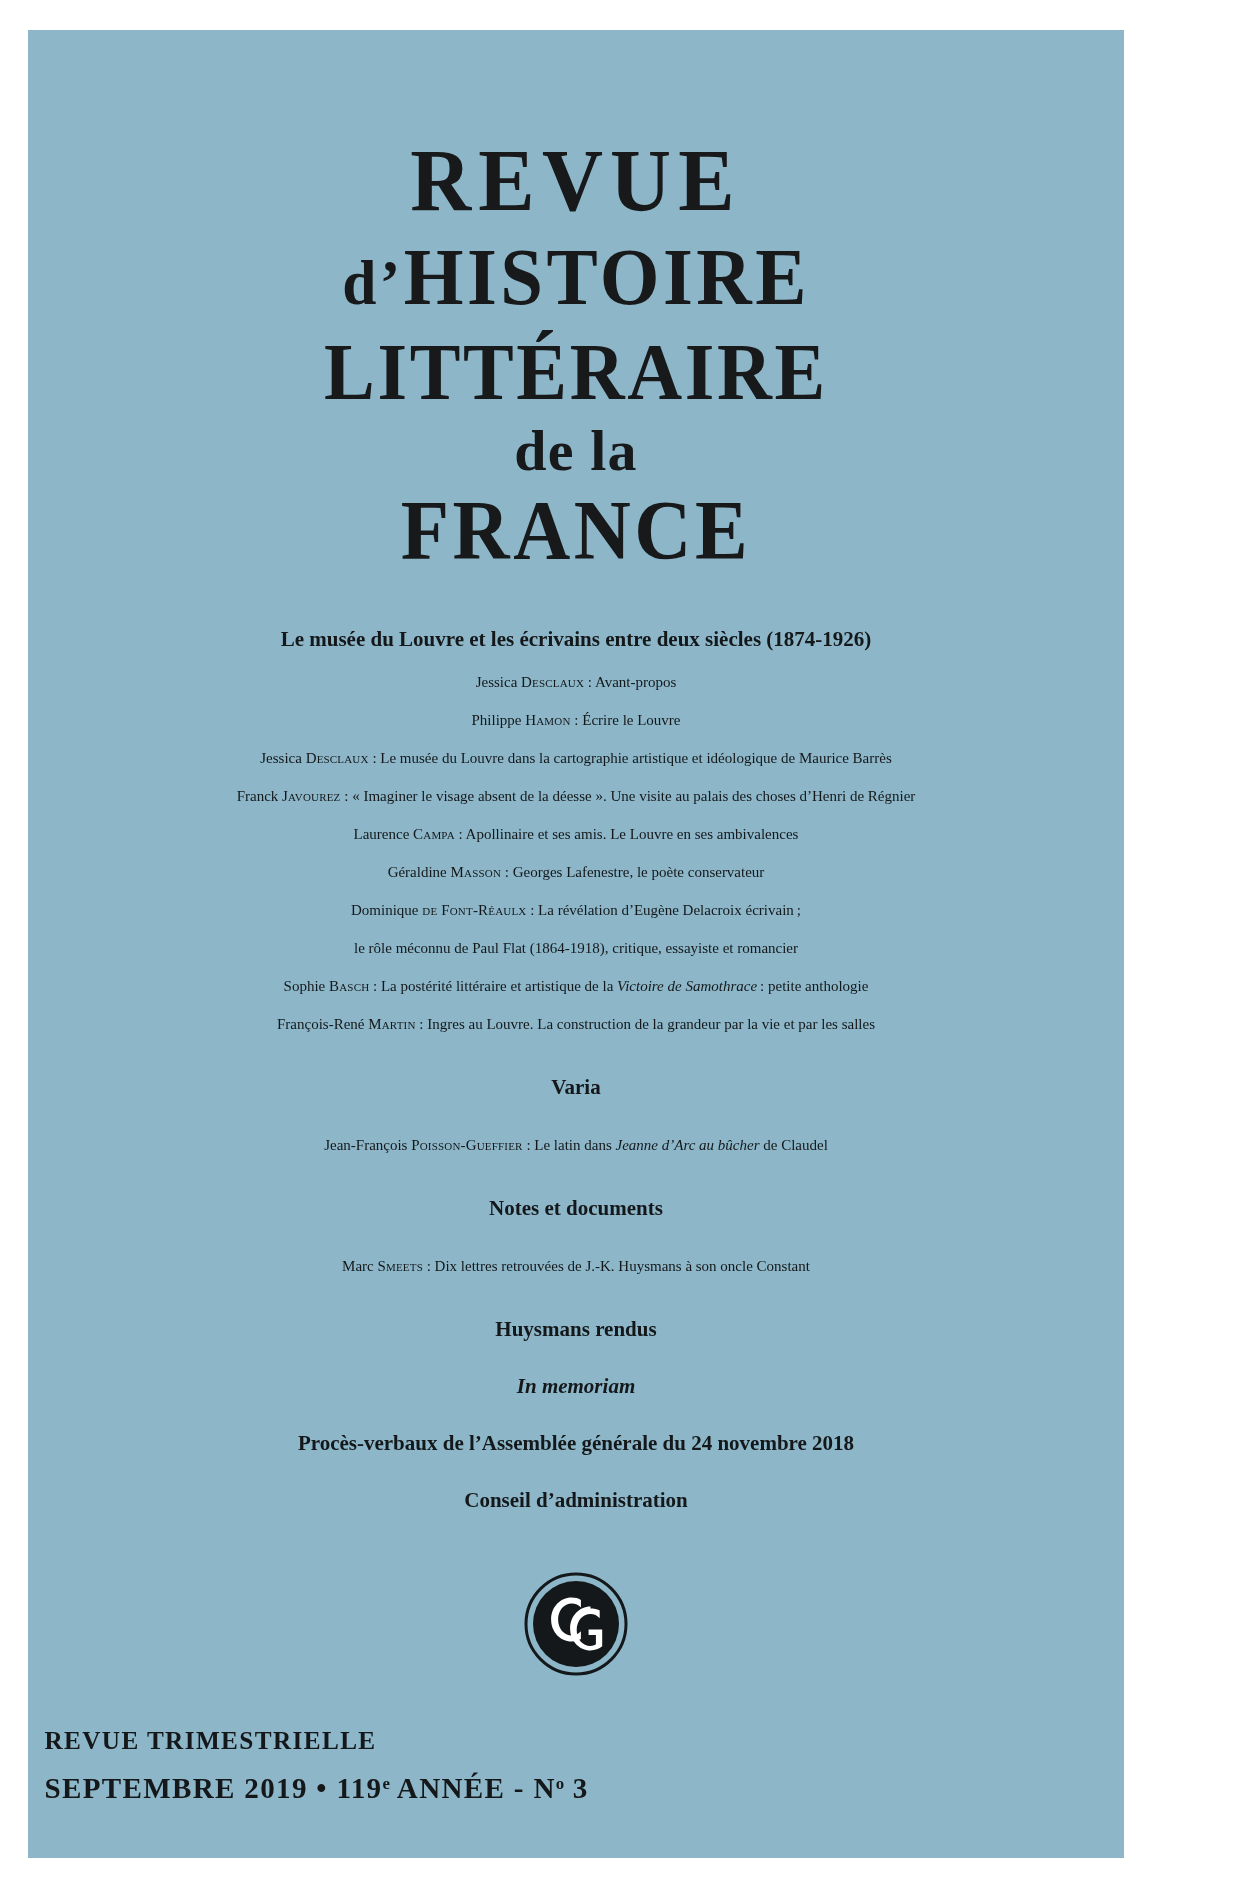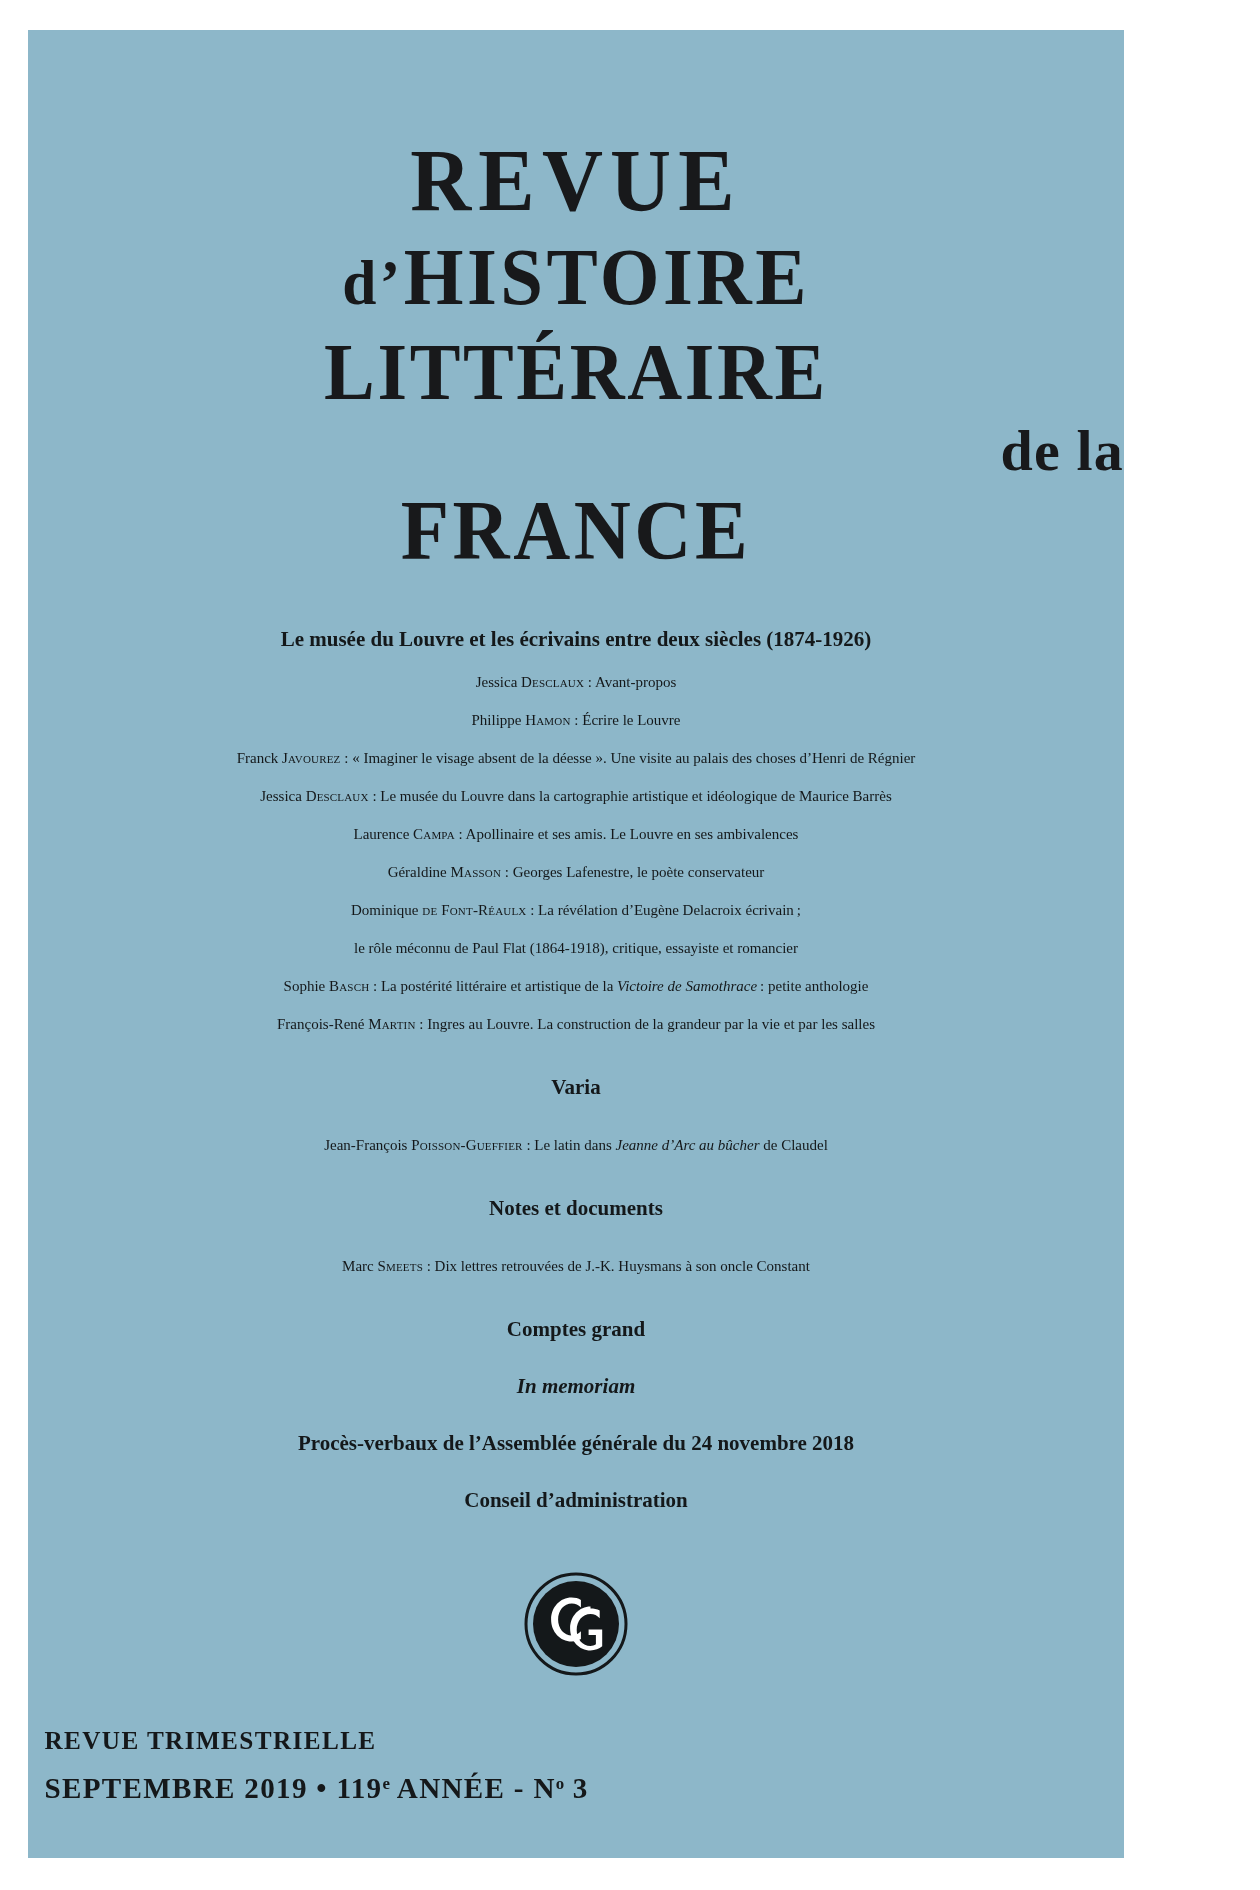--- a/index.html
+++ b/index.html
@@ -57,21 +57,20 @@
   .mast-litteraire {
     font-size: 80px;
     letter-spacing: 0.035em;
     margin-bottom: 12px;
     transform: scaleX(0.95);
   }
   .mast-dela {
     font-size: 58px;
     letter-spacing: 0.02em;
     margin-bottom: 10px;
-    text-align: right;
   }
   .mast-france {
     font-size: 84px;
     letter-spacing: 0.045em;
     transform: scaleX(0.94);
   }
 
   
   .toc {
     margin-top: 52px;
@@ -154,23 +153,23 @@
   </div>
 
   <div class="toc">
 
     <div class="toc-heading">Le musée du Louvre et les écrivains entre deux siècles (1874-1926)</div>
 
     <div class="toc-entry"><span>Jessica </span><span class="sc">Desclaux</span><span> : Avant-propos</span></div>
 
     <div class="toc-entry"><span>Philippe </span><span class="sc">Hamon</span><span> : Écrire le Louvre</span></div>
 
+    <div class="toc-entry"><span>Jessica </span><span class="sc">Desclaux</span><span> : Le musée du Louvre dans la cartographie artistique et idéologique de Maurice Barrès</span></div>
+
     <div class="toc-entry"><span>Franck </span><span class="sc">Javourez</span><span> : «&nbsp;Imaginer le visage absent de la déesse&nbsp;». Une visite au palais des choses d’Henri de Régnier</span></div>
-
-    <div class="toc-entry"><span>Jessica </span><span class="sc">Desclaux</span><span> : Le musée du Louvre dans la cartographie artistique et idéologique de Maurice Barrès</span></div>
 
 
     <div class="toc-entry"><span>Laurence </span><span class="sc">Campa</span><span> : Apollinaire et ses amis. Le Louvre en ses ambivalences</span></div>
 
     <div class="toc-entry"><span>Géraldine </span><span class="sc">Masson</span><span> : Georges Lafenestre, le poète conservateur</span></div>
 
     <div class="toc-entry"><span>Dominique </span><span class="sc">de Font-Réaulx</span><span> : La révélation d’Eugène Delacroix écrivain ;</span></div>
     <div class="toc-entry">le rôle méconnu de Paul Flat (1864-1918), critique, essayiste et romancier</div>
 
     <div class="toc-entry"><span>Sophie </span><span class="sc">Basch</span><span> : La postérité littéraire et artistique de la </span><span class="it">Victoire de Samothrace</span><span> : petite anthologie</span></div>
@@ -184,21 +183,21 @@
     <div class="toc-entry"><span>Jean-François </span><span class="sc">Poisson-Gueffier</span><span> : Le latin dans </span><span class="it">Jeanne d’Arc au bûcher</span><span> de Claudel</span></div>
 
 
     <div class="sec-gap"></div>
     <div class="toc-heading">Notes et documents</div>
     <div class="sec-gap-s"></div>
 
     <div class="toc-entry"><span>Marc </span><span class="sc">Smeets</span><span> : Dix lettres retrouvées de J.-K. Huysmans à son oncle Constant</span></div>
 
     <div class="sec-gap"></div>
-    <div class="toc-heading">Comptes grand</div>
+    <div class="toc-heading">Huysmans rendus</div>
 
     <div class="sec-gap-l"></div>
     <div class="toc-heading bi">In memoriam</div>
 
     <div class="sec-gap-l"></div>
     <div class="toc-heading">Procès-verbaux de l’Assemblée générale du 24 novembre 2018</div>
 
     <div class="sec-gap-l"></div>
     <div class="toc-heading">Conseil d’administration</div>
   </div>

